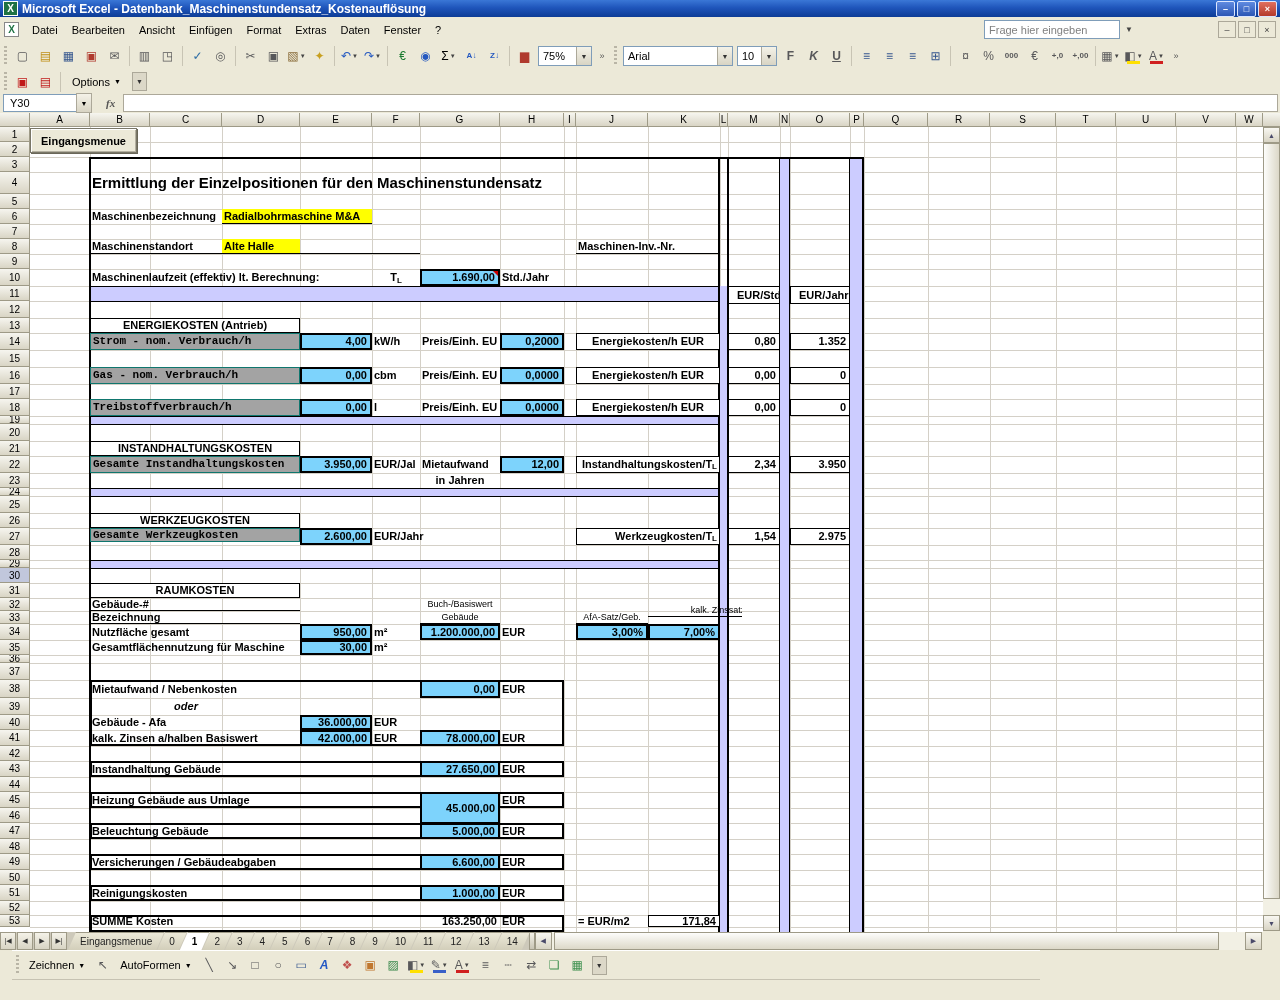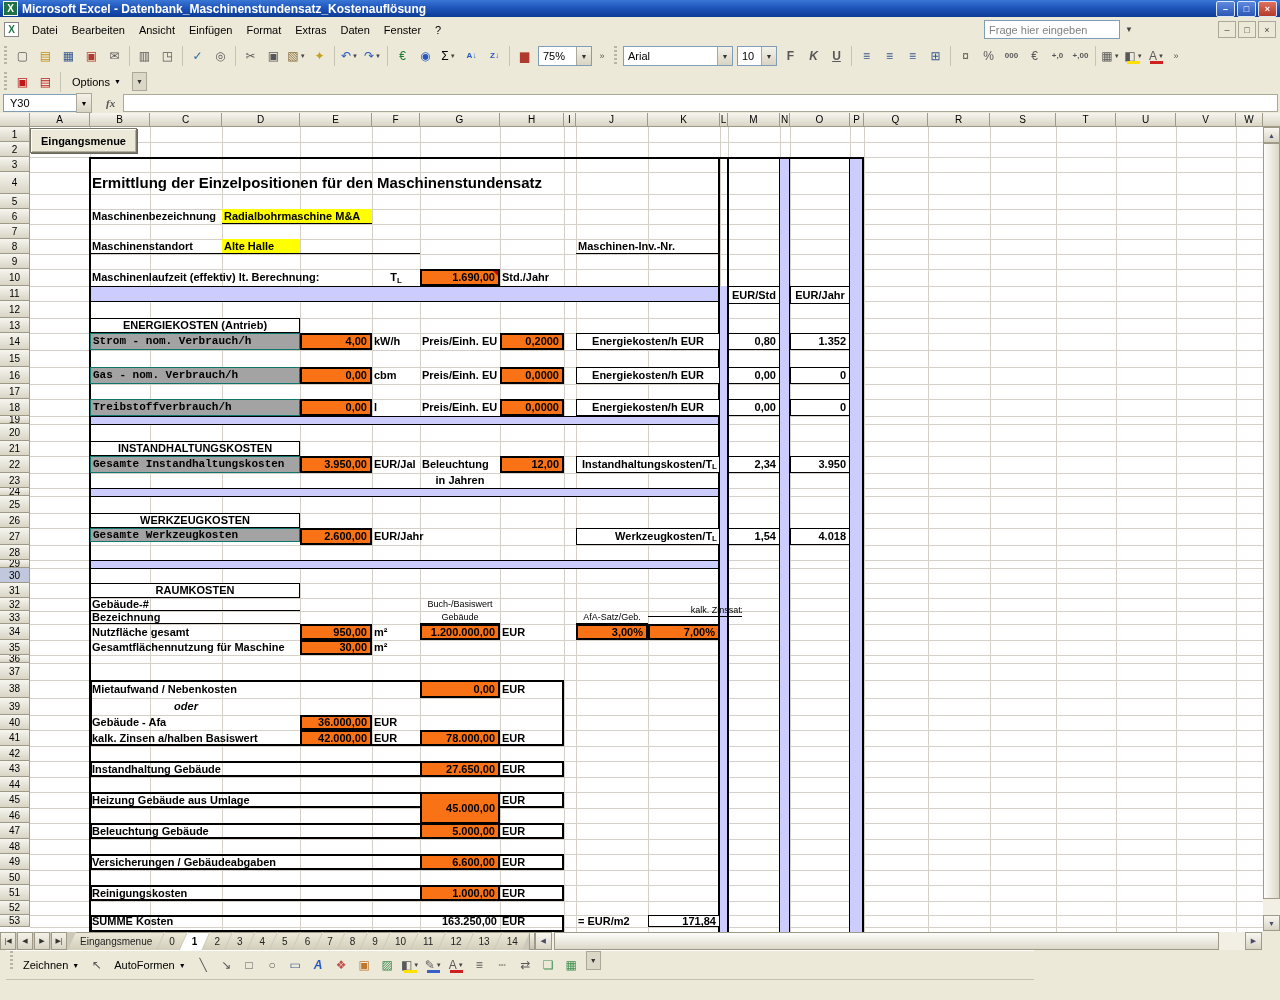--- a/index.html
+++ b/index.html
@@ -76,25 +76,25 @@
   .bline{position:absolute;background:#000;}
   .secbox{position:absolute;border:2px solid #000;box-sizing:border-box;}
   .cell{position:absolute;box-sizing:border-box;display:flex;align-items:center;overflow:hidden;
     white-space:nowrap;font-size:11px;line-height:1.15;color:#000;padding:0 2px;}
   .cell sub{font-size:8px;line-height:1;align-self:flex-end;margin-bottom:1px;}
   .t{font-size:15px;font-weight:bold;overflow:visible;}
   .l{font-weight:bold;}
   .lb{font-weight:bold;border:1px solid #0f766e;background:#a3a3a3;font-family:Liberation Mono, monospace;}
   .hb{font-weight:bold;border:1px solid #000;background:#fff;justify-content:center;}
   .rr{justify-content:flex-end;}
-  .y{background:#f97316;font-weight:bold;border:2px solid #000;justify-content:flex-end;padding-right:3px;}
+  .y{background:#7dd3fc;font-weight:bold;border:2px solid #000;justify-content:flex-end;padding-right:3px;}
   .yl{background:#ffff00;font-weight:bold;border-bottom:1px solid #000;}
   .u{font-weight:bold;}
   .v{background:#fff;font-weight:bold;border:1px solid #000;justify-content:flex-end;padding-right:3px;}
-  .vc{justify-content:center;padding:8px;}
+  .vc{justify-content:flex-start;padding:8px;}
   .c{font-weight:bold;justify-content:center;}
   .cs{font-size:9px;justify-content:center;}
   .r{font-weight:bold;justify-content:flex-end;padding-right:3px;}
   .i{font-style:italic;}
   .ub{border-bottom:1px solid #000;}
   .cm::after{content:"";position:absolute;top:0;right:0;border-left:5px solid transparent;border-top:5px solid #cc0000;}
   .sheet-btn{position:absolute;left:30px;top:1px;width:105px;height:23px;background:#ece9d8;
     border:1px solid #7a7768;box-shadow:inset 1px 1px 0 #fff,inset -1px -1px 0 #b4b0a0,1px 1px 0 #6a6758;
     display:flex;align-items:center;justify-content:center;font-size:11px;font-weight:bold;color:#000;}
   
@@ -116,22 +116,22 @@
     clip-path:polygon(8px 0,100% 0,calc(100% - 8px) 100%,0 100%);border-top:1px solid #9e9a87;}
   .tab.active{background:#fff;font-weight:bold;z-index:5;color:#000;}
   .tsplit{width:6px;background:linear-gradient(180deg,#f4f2e8,#c8c4b4);border:1px solid #9e9a87;box-sizing:border-box;margin-left:6px;}
   .htrack{flex:1;background:#f2f0e4;position:relative;margin:0;}
   .hthumb{position:absolute;left:2px;top:0;height:100%;width:96%;
     background:linear-gradient(180deg,#fdfdfb,#dcd8c8);border:1px solid #9e9a87;box-sizing:border-box;}
   .hbtn{width:17px;background:linear-gradient(180deg,#f8f7f1,#d8d4c4);border:1px solid #9e9a87;
     box-sizing:border-box;font-size:7px;display:flex;align-items:center;justify-content:center;color:#4a4a6a;}
   .tabcorner{width:18px;background:#ece9d8;}
   
-  .drawbar{position:absolute;left:6px;top:950px;width:1028px;height:28px;background:#ece9d8;
-    border-top:1px solid #fff;border-bottom:1px solid #c6c2b2;display:flex;}
+  .drawbar{position:absolute;left:12px;top:950px;width:1028px;height:28px;background:#ece9d8;
+    border-top:1px solid #fff;border-bottom:1px solid #c6c2b2;display:flex;align-items:center;}
   .dbtn{display:flex;align-items:center;font-size:11px;color:#000;padding:3px 6px;}
   .dbtn .dd{font-size:7px;margin-left:4px;}
   
   .statusbar{position:absolute;left:0;top:978px;width:1280px;height:22px;background:#ece9d8;
     display:flex;align-items:center;font-size:11px;color:#000;}
   .status-left{padding-left:8px;}
   .seg{height:16px;border:1px solid;border-color:#9e9a87 #fff #fff #9e9a87;box-sizing:border-box;
     display:flex;align-items:center;justify-content:center;font-size:10px;}
   .resize-grip{position:absolute;right:0;bottom:0;width:13px;height:13px;
     background:repeating-linear-gradient(135deg,transparent 0 2px,#b8b4a4 2px 4px);}
@@ -653,21 +653,21 @@
         <div class="cell lb" style="left: 90px; top: 329px; width: 210px; height: 17px;">
           <span>Gesamte Instandhaltungskosten</span>
         </div>
         <div class="cell y" style="left: 300px; top: 329px; width: 72px; height: 17px;">
           <span>3.950,00</span>
         </div>
         <div class="cell u" style="left: 372px; top: 329px; width: 48px; height: 17px;">
           <span>EUR/Jal</span>
         </div>
         <div class="cell l" style="left: 420px; top: 329px; width: 80px; height: 17px;">
-          <span>Beleuchtung</span>
+          <span>Mietaufwand</span>
         </div>
         <div class="cell y" style="left: 500px; top: 329px; width: 64px; height: 17px;">
           <span>12,00</span>
         </div>
         <div class="cell hb rr" style="left: 576px; top: 329px; width: 144px; height: 17px;">
           <span>Instandhaltungskosten/T</span>
           <sub>L</sub>
         </div>
         <div class="cell v" style="left: 728px; top: 329px; width: 52px; height: 17px;">
           <span>2,34</span>
@@ -691,21 +691,21 @@
           <span>EUR/Jahr</span>
         </div>
         <div class="cell hb rr" style="left: 576px; top: 401px; width: 144px; height: 17px;">
           <span>Werkzeugkosten/T</span>
           <sub>L</sub>
         </div>
         <div class="cell v" style="left: 728px; top: 401px; width: 52px; height: 17px;">
           <span>1,54</span>
         </div>
         <div class="cell v" style="left: 790px; top: 401px; width: 60px; height: 17px;">
-          <span>4.018</span>
+          <span>2.975</span>
         </div>
         <div class="cell hb" style="left: 90px; top: 456px; width: 210px; height: 15px;">
           <span>RAUMKOSTEN</span>
         </div>
         <div class="cell l ub" style="left: 90px; top: 471px; width: 210px; height: 13px;">
           <span>Gebäude-#</span>
         </div>
         <div class="cell cs" style="left: 420px; top: 471px; width: 80px; height: 13px;">
           <span>Buch-/Basiswert</span>
         </div>

